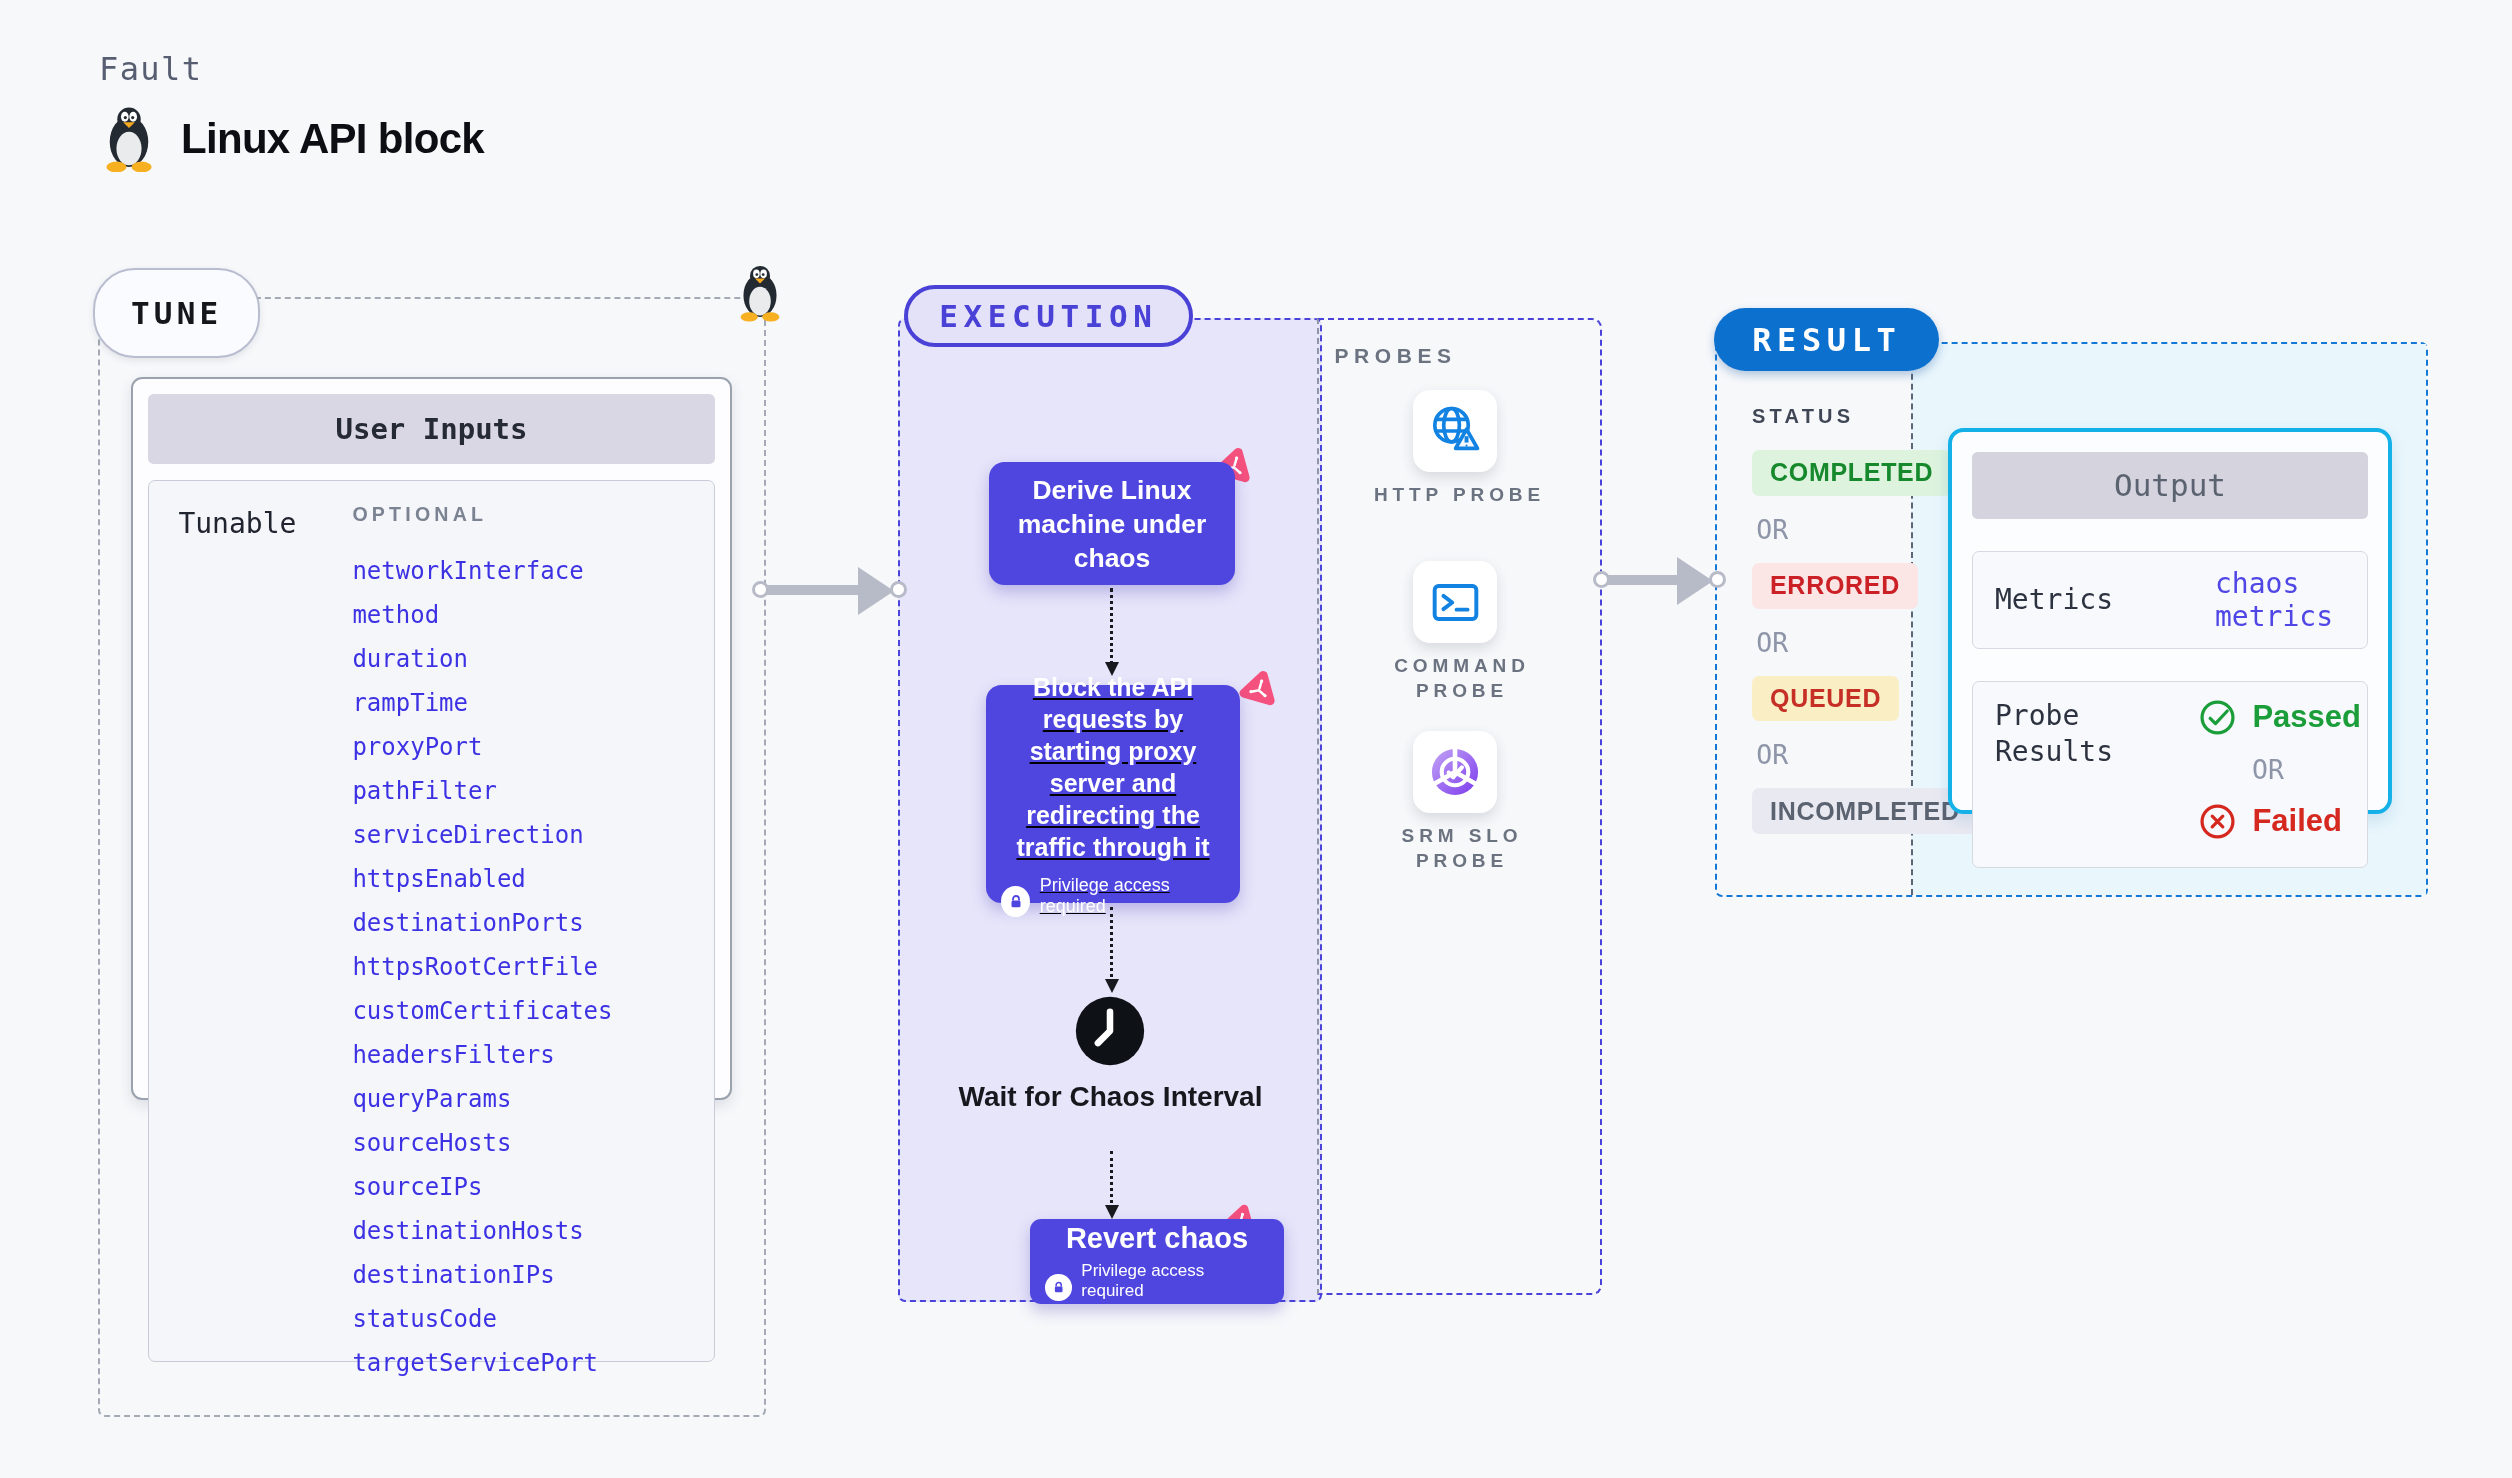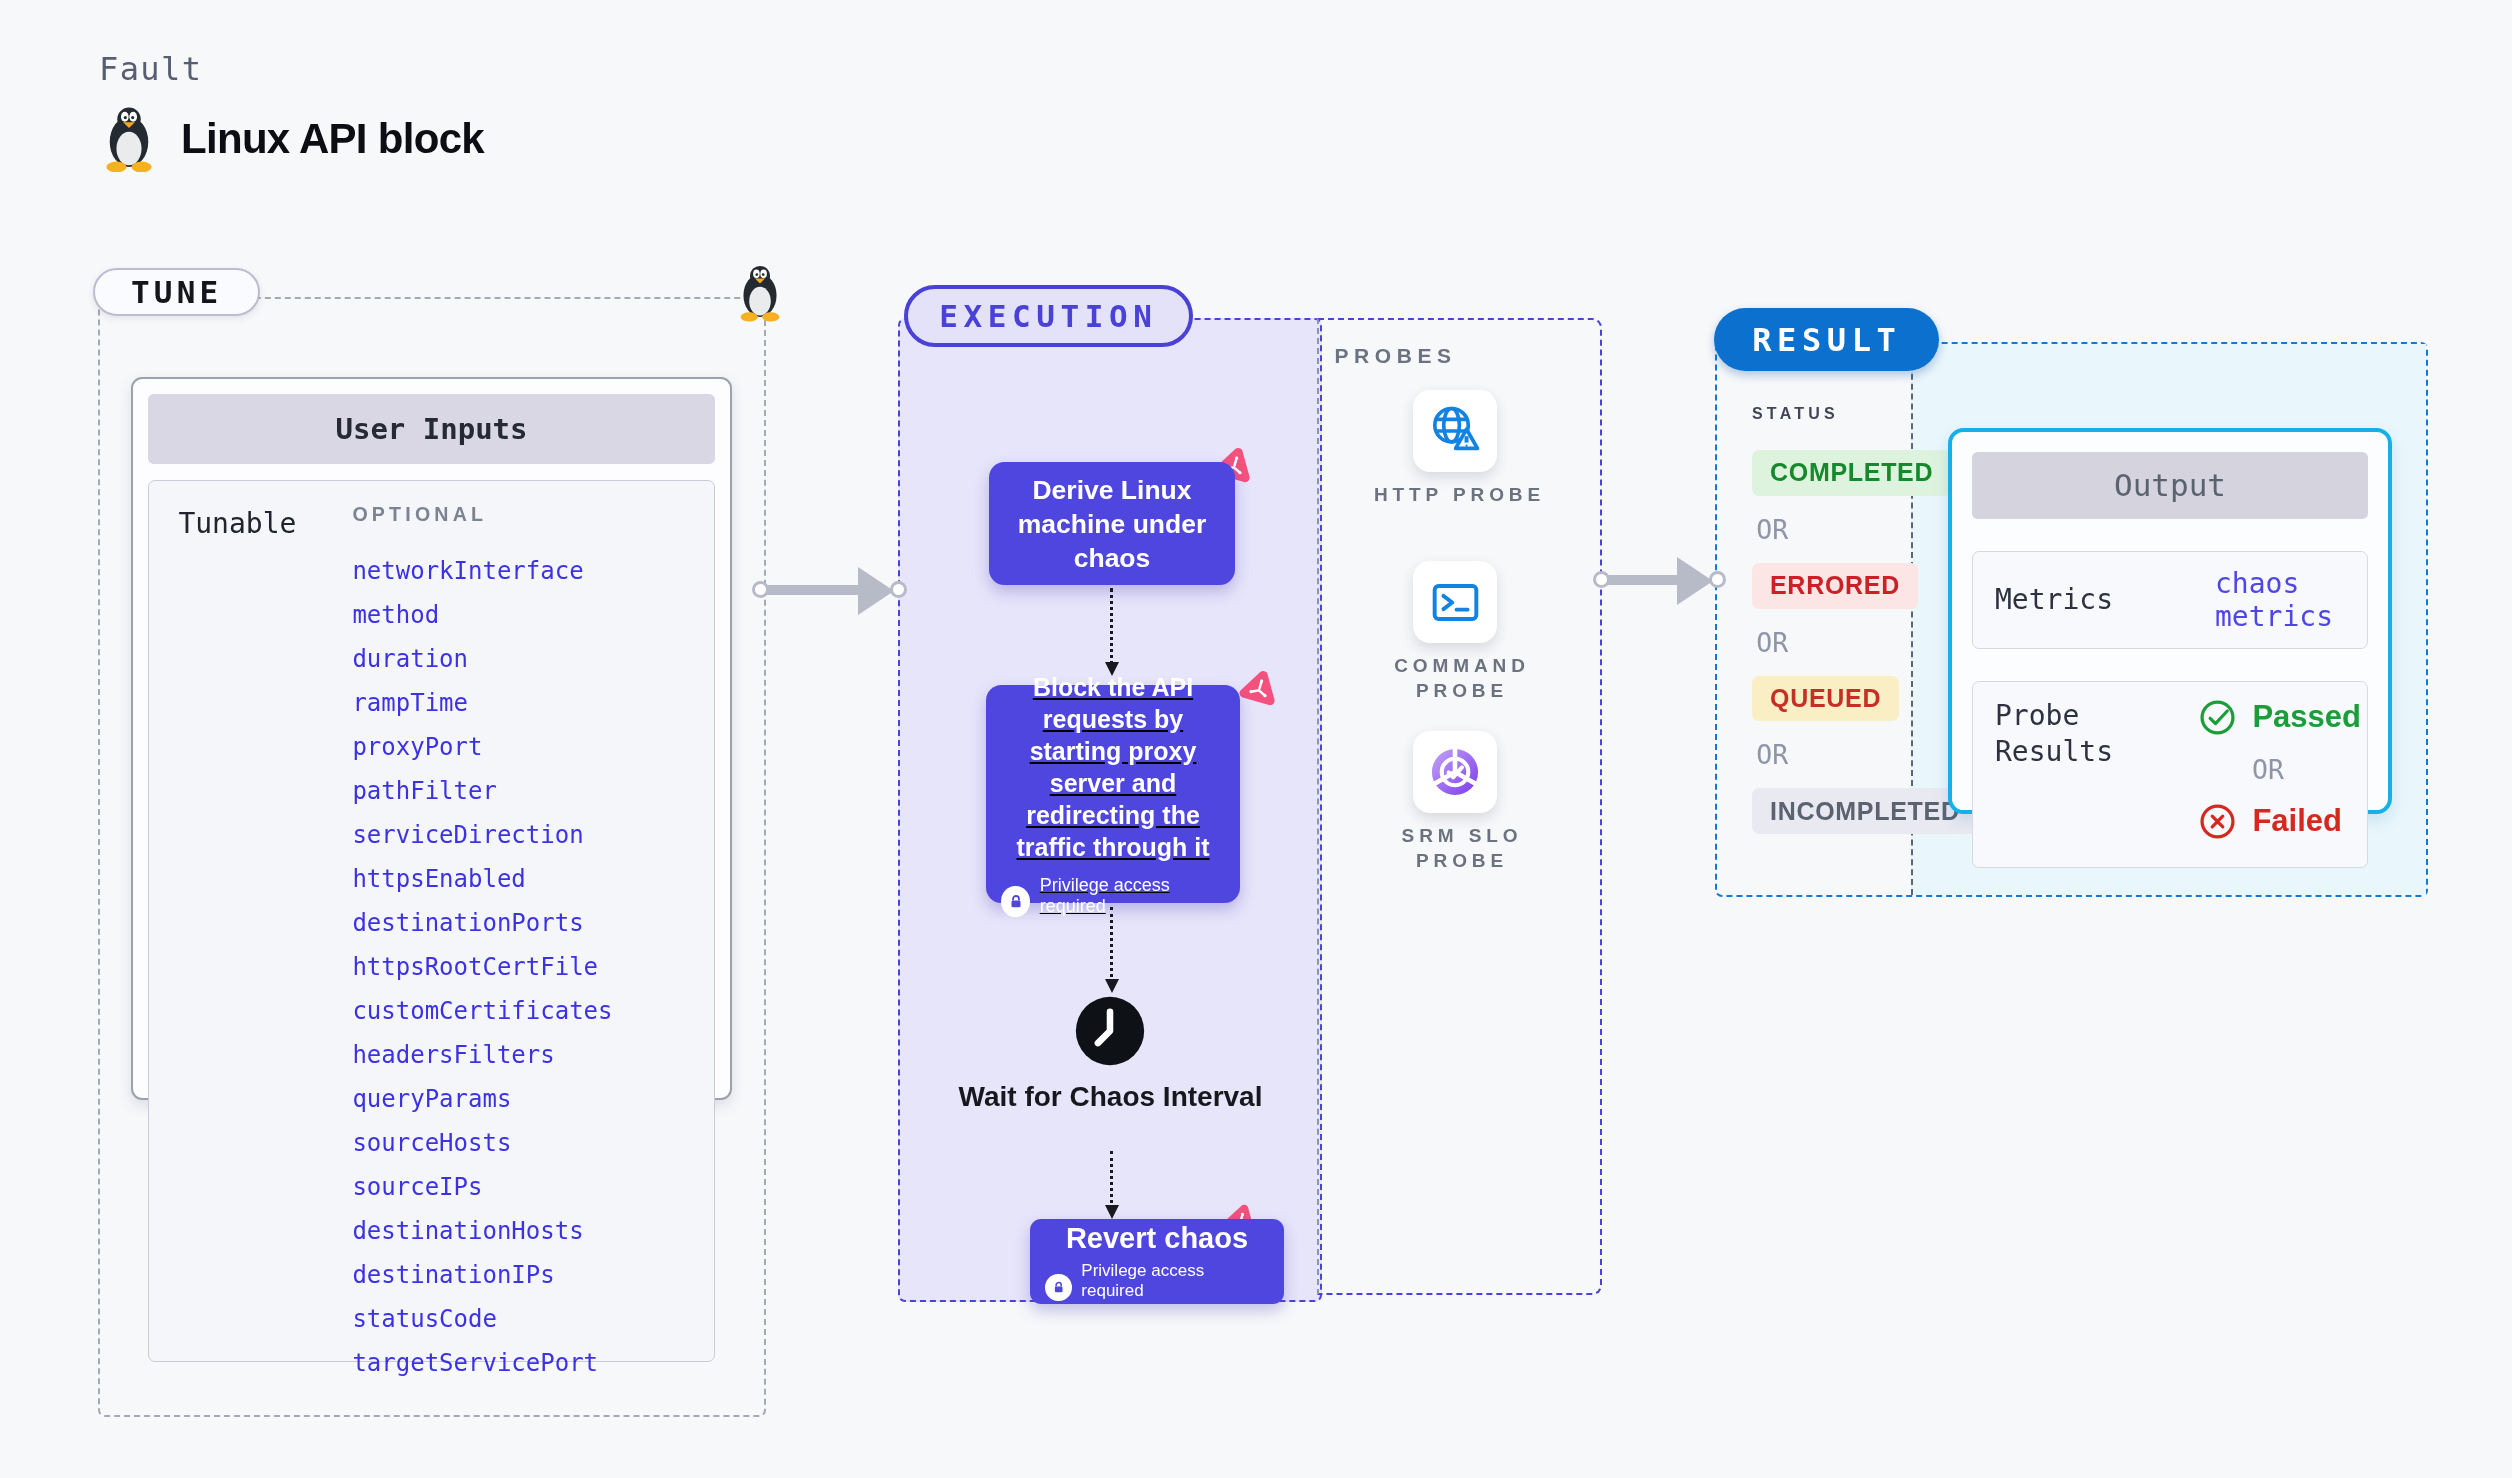--- a/index.html
+++ b/index.html
@@ -9,21 +9,21 @@
 
   
   .kicker{position:absolute;left:99px;top:50px;font-size:32px;color:#575e72;letter-spacing:1.4px;}
   .title-row{position:absolute;left:102px;top:105px;display:flex;align-items:center;gap:25px;}
   .title-row h1{margin:0;font-size:42px;font-weight:bold;color:#0c0e13;letter-spacing:-0.7px;}
 
   
   .tune-box{position:absolute;left:98px;top:297px;width:664px;height:1116px;
             border:2.1px dashed #a3a9b5;border-radius:7px;}
   .tune-pill{position:absolute;left:-7px;top:-31px;background:#fafbff;border:2.8px solid #b9bdd0;
-             border-radius:42px;padding:4px 36px;font-size:31px;font-weight:bold;color:#14161c;
+             border-radius:42px;padding:25px 36px;font-size:31px;font-weight:bold;color:#14161c;
              letter-spacing:4.2px;box-shadow:0 2.8px 7px rgba(40,45,70,.10);z-index:3;}
   .tune-tux{position:absolute;left:637px;top:-36px;z-index:3;}
   .ui-card{position:absolute;left:31px;top:78px;width:601px;height:723px;background:#fdfdff;
            border:2.8px solid #9aa2ad;border-radius:11.2px;box-shadow:0 5.6px 14px rgba(40,45,70,.12);
            box-sizing:border-box;}
   .ui-head{margin:15.4px;height:70px;background:#d9d7e3;border-radius:5.6px;display:flex;
            align-items:center;justify-content:center;font-size:29px;font-weight:bold;color:#262a35;}
   .ui-list{margin:0 15.4px 15.4px;border:1.4px solid #c8ccd8;border-radius:7px;background:#f5f6fa;
            position:relative;height:882px;box-sizing:border-box;}
   .tunable{position:absolute;left:29px;top:26.5px;font-size:28px;color:#20242e;}
@@ -75,21 +75,21 @@
                letter-spacing:4.9px;color:#6b7280;line-height:25px;}
 
   
   .result-box{position:absolute;left:1715px;top:342px;width:713px;height:555px;
               border:2.8px dashed #1478d6;border-radius:7px;box-sizing:border-box;}
   .cyan-pane{position:absolute;left:194px;top:0;right:0;bottom:0;background:#e9f6fc;}
   .result-divider{position:absolute;left:194px;top:0;bottom:0;border-left:2.1px dashed #5c6575;}
   .result-pill{position:absolute;left:-2.8px;top:-36px;background:#0c70cf;border-radius:42px;
                padding:12.6px 38px;font-size:32px;font-weight:bold;color:#fff;letter-spacing:5.6px;
                box-shadow:0 4.2px 9.8px rgba(10,80,160,.30);z-index:3;}
-  .status-label{position:absolute;left:35px;top:61px;font-size:16px;font-weight:bold;
+  .status-label{position:absolute;left:35px;top:61px;font-size:20px;font-weight:bold;
                 letter-spacing:4.2px;color:#3f4656;}
   .status-col{position:absolute;left:35px;top:106px;display:flex;flex-direction:column;
               align-items:flex-start;gap:18px;}
   .badge{padding:8.4px 18px;border-radius:7px;font-size:25px;font-weight:bold;letter-spacing:0.7px;}
   .badge.completed{background:#ddf3de;color:#15892c;}
   .badge.errored{background:#fbe5e5;color:#cb2026;}
   .badge.queued{background:#faeec5;color:#c62f25;}
   .badge.incompleted{background:#e9e9f1;color:#5b6270;}
   .or{font-size:26.5px;color:#8e95a8;margin-left:4.2px;}
 

